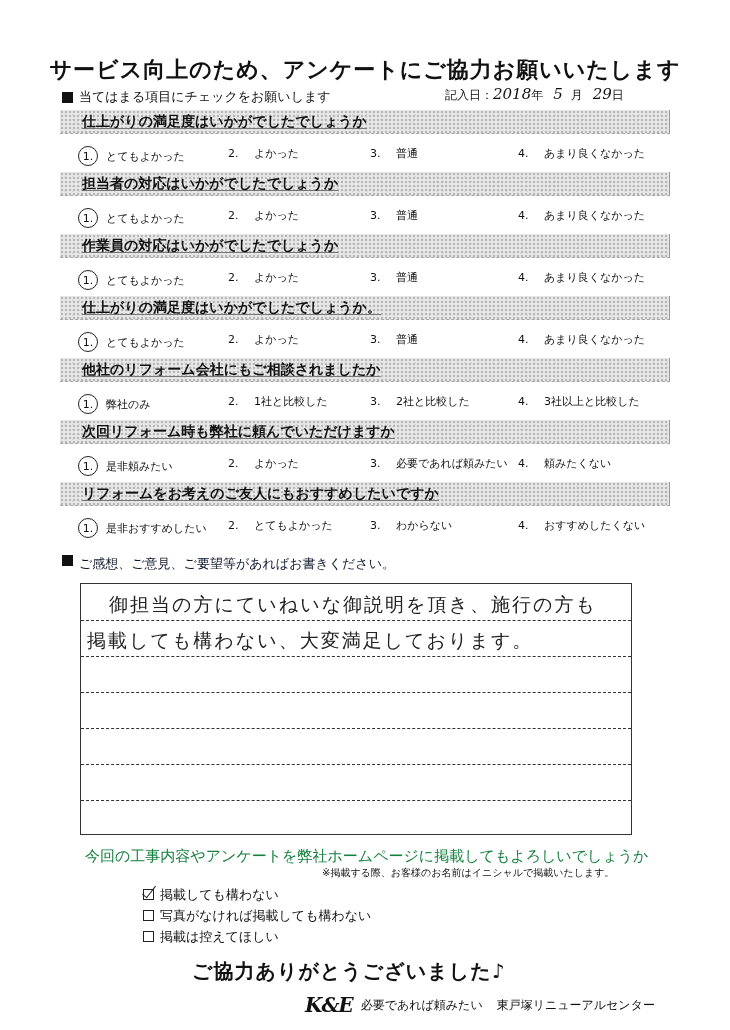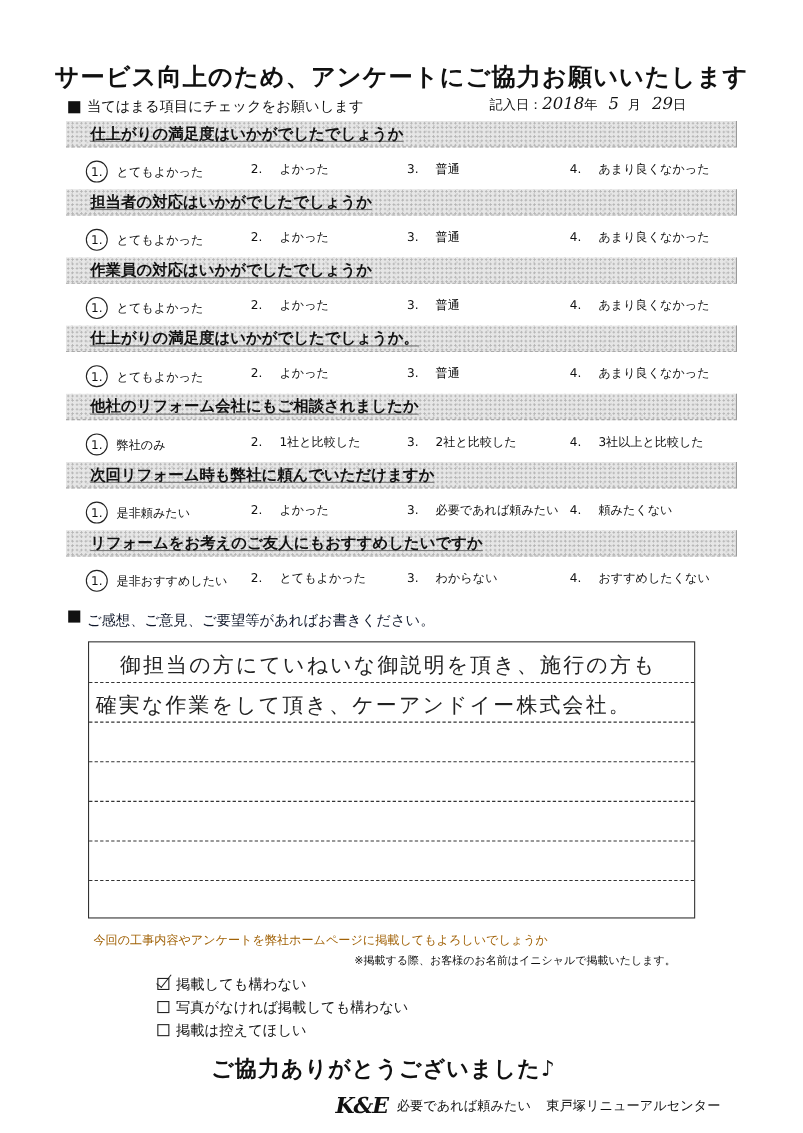--- a/index.html
+++ b/index.html
@@ -68,21 +68,21 @@
     .c-line {
       position: absolute; left: 0; width: 100%; border-top: 1.5px dashed #333;
     }
     .handwriting {
       position: absolute; left: 0; width: 100%;
       font-family: "DejaVu Serif", serif; font-size: 19px; color: #222;
       letter-spacing: 2px; white-space: nowrap;
     }
 
     .publish-q {
-      position: absolute; top: 847px; left: 85px; font-size: 11px; color: #a16207;
+      position: absolute; top: 847px; left: 85px; font-size: 15px; color: #15803d;
     }
     .publish-note {
       position: absolute; top: 866px; left: 322px; font-size: 10px; color: #111;
     }
     .publish-options { position: absolute; top: 884px; left: 143px; }
     .pub-opt {
       display: flex; align-items: center; font-size: 13px; height: 21px; color: #111;
     }
     .checkbox {
       width: 11px; height: 11px; border: 1.3px solid #222; margin-right: 6px; position: relative;
@@ -299,21 +299,21 @@
   </div>
 
   <div class="comments-label">
     <span class="square-bullet"></span>
     <span>ご感想、ご意見、ご要望等があればお書きください。</span>
   </div>
 
   <div class="comment-box">
     <div class="handwriting" style="top:8px; padding-left:28px;">御担当の方にていねいな御説明を頂き、施行の方も</div>
     <div class="c-line" style="top:36px"></div>
-    <div class="handwriting" style="top:44px; padding-left:6px;">確実な作業をして頂き、ケーアンドイー株式会社。</div>
+    <div class="handwriting" style="top:44px; padding-left:6px;">掲載しても構わない、大変満足しております。</div>
     <div class="c-line" style="top:72px"></div>
     <div class="c-line" style="top:108px"></div>
     <div class="c-line" style="top:144px"></div>
     <div class="c-line" style="top:180px"></div>
     <div class="c-line" style="top:216px"></div>
   </div>
 
   <div class="publish-q">今回の工事内容やアンケートを弊社ホームページに掲載してもよろしいでしょうか</div>
   <div class="publish-note">※掲載する際、お客様のお名前はイニシャルで掲載いたします。</div>
 

